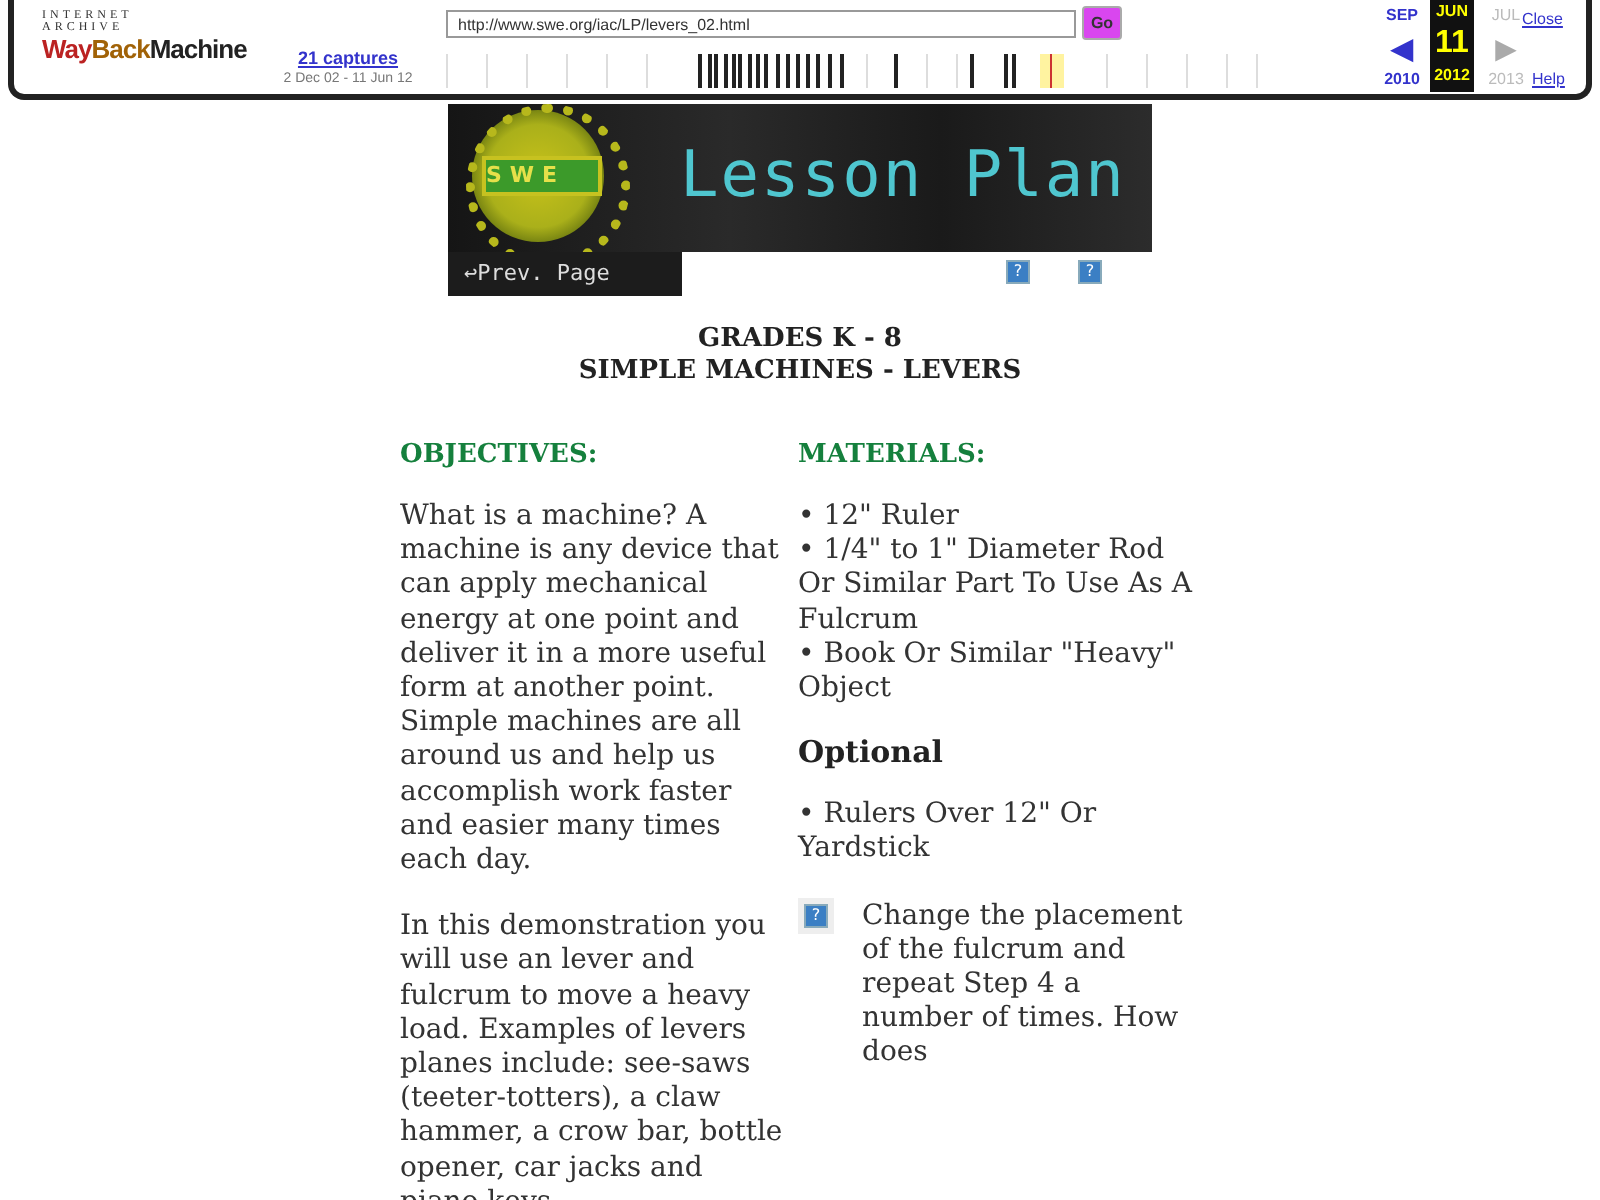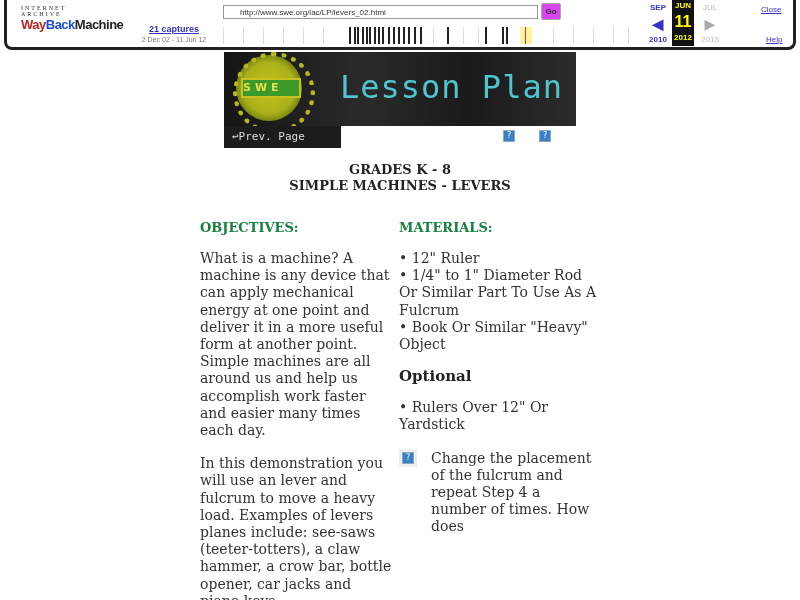--- a/index.html
+++ b/index.html
@@ -9,45 +9,45 @@
   
   .wb-bar {
     position: absolute; left: 4px; top: 0; width: 792px; height: 50px;
     background: #fff; border: 3px solid #222; border-top: none;
     border-radius: 0 0 8px 8px;
   }
   .wb-logo { position: absolute; left: 14px; top: 5px; width: 88px; }
   .wb-logo .ia { font-family: "Liberation Serif", serif; font-size: 6px; letter-spacing: 2px; color: #333; }
   .wb-logo .wm { font-family: "Liberation Sans", sans-serif; font-weight: bold; font-size: 13px; letter-spacing: -0.5px; line-height: 15px; }
   .wb-logo .wm .way { color: #b22; }
-  .wb-logo .wm .back { color: #1d4ed8; }
+  .wb-logo .wm .back { color: #a16207; }
   .wb-logo .wm .mach { color: #222; }
 
   .captures { position: absolute; left: 132px; top: 24px; width: 70px; text-align: center; font-family: "Liberation Sans", sans-serif; }
   .captures a { font-size: 9px; color: #33c; text-decoration: underline; font-weight: bold; display: block; }
   .captures .range { font-size: 7px; color: #777; margin-top: 2px; }
 
   .url-input {
     position: absolute; left: 216px; top: 5px; width: 315px; height: 14px;
     border: 1px solid #999; font-family: "Liberation Sans", sans-serif; font-size: 8px;
-    padding: 1px 16px; color: #333; background: #fff;
+    padding: 1px 5px; color: #333; background: #fff;
   }
   .go-btn {
     position: absolute; left: 534px; top: 3px; width: 20px; height: 17px;
     border: 1px solid #aaa; background: #d946ef; font-family: "Liberation Sans", sans-serif;
     font-size: 8px; font-weight: bold; color: #333; border-radius: 2px;
   }
 
   .sparkline { position: absolute; left: 216px; top: 25px; width: 410px; height: 20px; }
   .sparkline .tick { position: absolute; top: 2px; width: 1px; height: 17px; background: #ddd; }
   .sparkline .bar { position: absolute; top: 2px; width: 2px; height: 17px; background: #222; }
   .sparkline .hl { position: absolute; top: 2px; width: 12px; height: 17px; background: #fff3a0; }
   .sparkline .red { position: absolute; top: 2px; width: 1px; height: 17px; background: #c33; }
 
-  .cal { position: absolute; font-family: "Liberation Sans", sans-serif; font-size: 8px; font-weight: bold; text-align: center; }
+  .cal { position: absolute; font-family: "Liberation Sans", sans-serif; font-size: 8px; font-weight: bold; text-align: center; margin-left: 43px; }
   .cal-prev { left: 638px; top: 2px; width: 26px; color: #33c; }
   .cal-cur { left: 665px; top: 0; width: 22px; height: 46px; background: #111; color: #ff0; }
   .cal-next { left: 690px; top: 2px; width: 26px; color: #bbb; font-weight: normal; }
   .cal .m { display: block; height: 12px; line-height: 12px; }
   .cal .d { display: block; font-size: 16px; height: 20px; line-height: 20px; }
   .cal .y { display: block; height: 12px; line-height: 12px; }
   .cal-prev .arrow { color: #33c; font-size: 14px; }
   .cal-next .arrow { color: #aaa; font-size: 14px; }
 
   .wb-link { position: absolute; font-family: "Liberation Sans", sans-serif; font-size: 8px; color: #33c; text-decoration: underline; }

